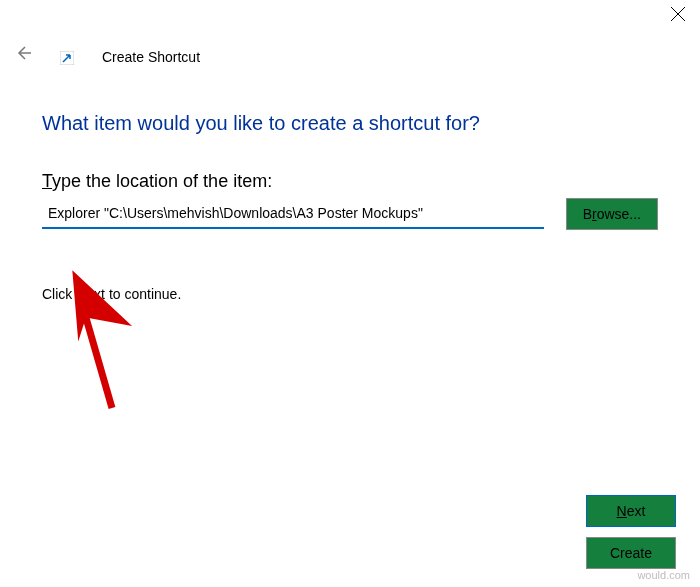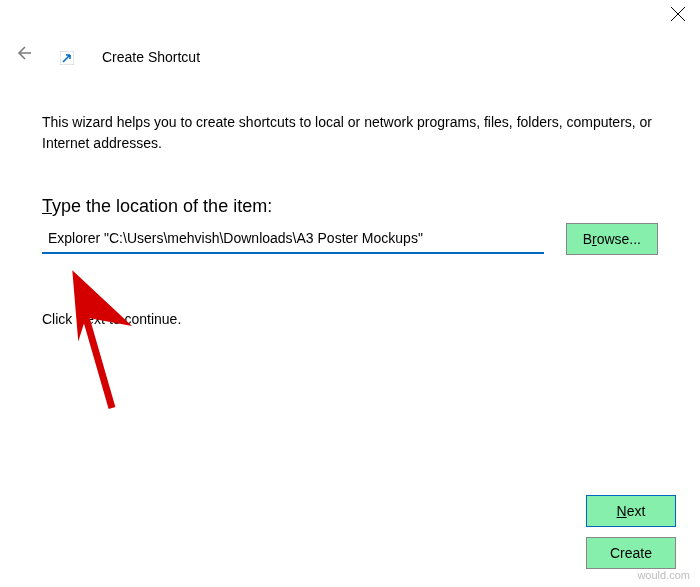--- a/index.html
+++ b/index.html
@@ -63,21 +63,21 @@
       font-family: inherit;
       font-size: 14px;
       padding: 4px 6px;
       outline: none;
       background: transparent;
     }
     .browse-btn, .footer-btn {
       height: 32px;
       min-width: 90px;
       padding: 0 16px;
-      background: #86efac;
+      background: #15803d;
       border: 1px solid #888;
       font-family: inherit;
       font-size: 14px;
       cursor: pointer;
     }
     .continue-text {
       margin-top: 56px;
       font-size: 14px;
     }
     .footer {
@@ -126,21 +126,21 @@
   <span class="shortcut-icon">
     <svg viewBox="0 0 14 14">
       <rect x="0" y="0" width="14" height="14" fill="#fff" stroke="#999" stroke-width="0.5"></rect>
       <path d="M3 11 L10 4 M10 4 L6 4 M10 4 L10 8" stroke="#0067c0" stroke-width="1.5" fill="none"></path>
     </svg>
   </span>
   <span class="header-title">Create Shortcut</span>
 </div>
 
 <div class="content">
-  <p class="desc">This wizard helps you to create shortcuts to local or network programs, files, folders, computers, or Internet addresses.</p>
+  <h1 class="heading">What item would you like to create a shortcut for?</h1>
   <div class="field-label"><span class="underline">T</span><span>ype the location of the item:</span></div>
   <div class="field-row">
     <input type="text" class="location-input" value="Explorer &quot;C:\Users\mehvish\Downloads\A3 Poster Mockups&quot;" style="">
     <button class="browse-btn">B<span style="text-decoration:underline">r</span>owse...</button>
   </div>
   <p class="continue-text">Click Next to continue.</p>
 </div>
 
 <div class="annotation">
   <svg width="60" height="120">

